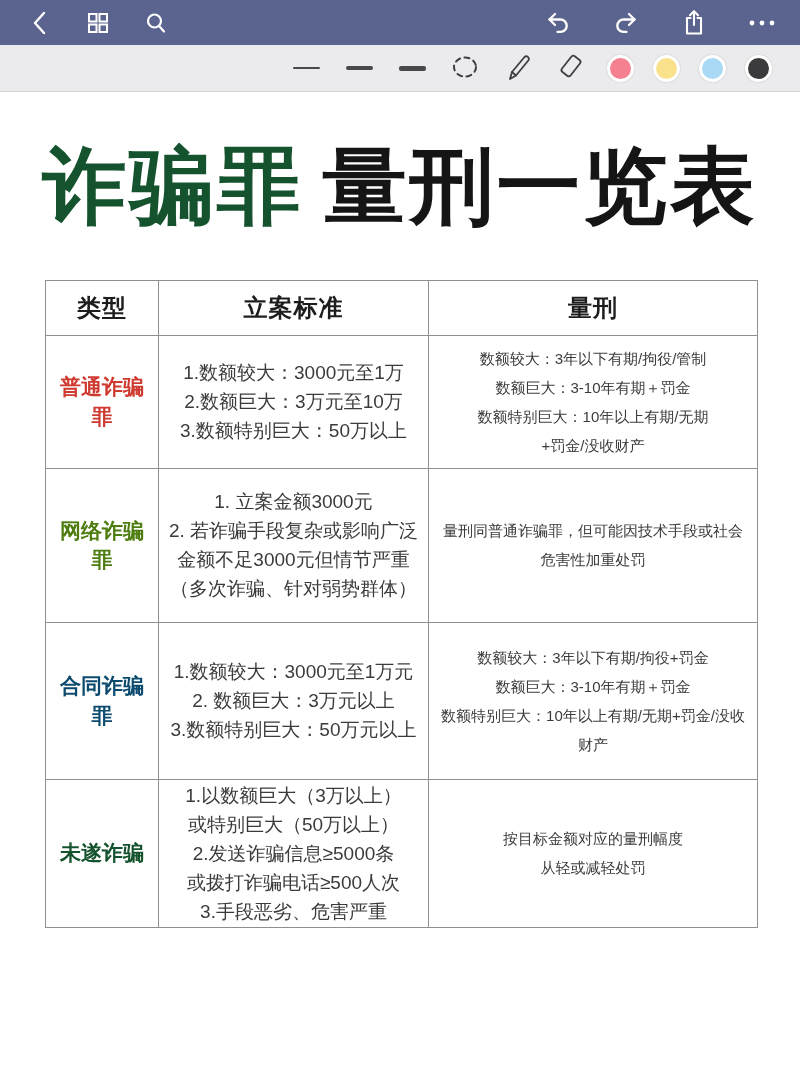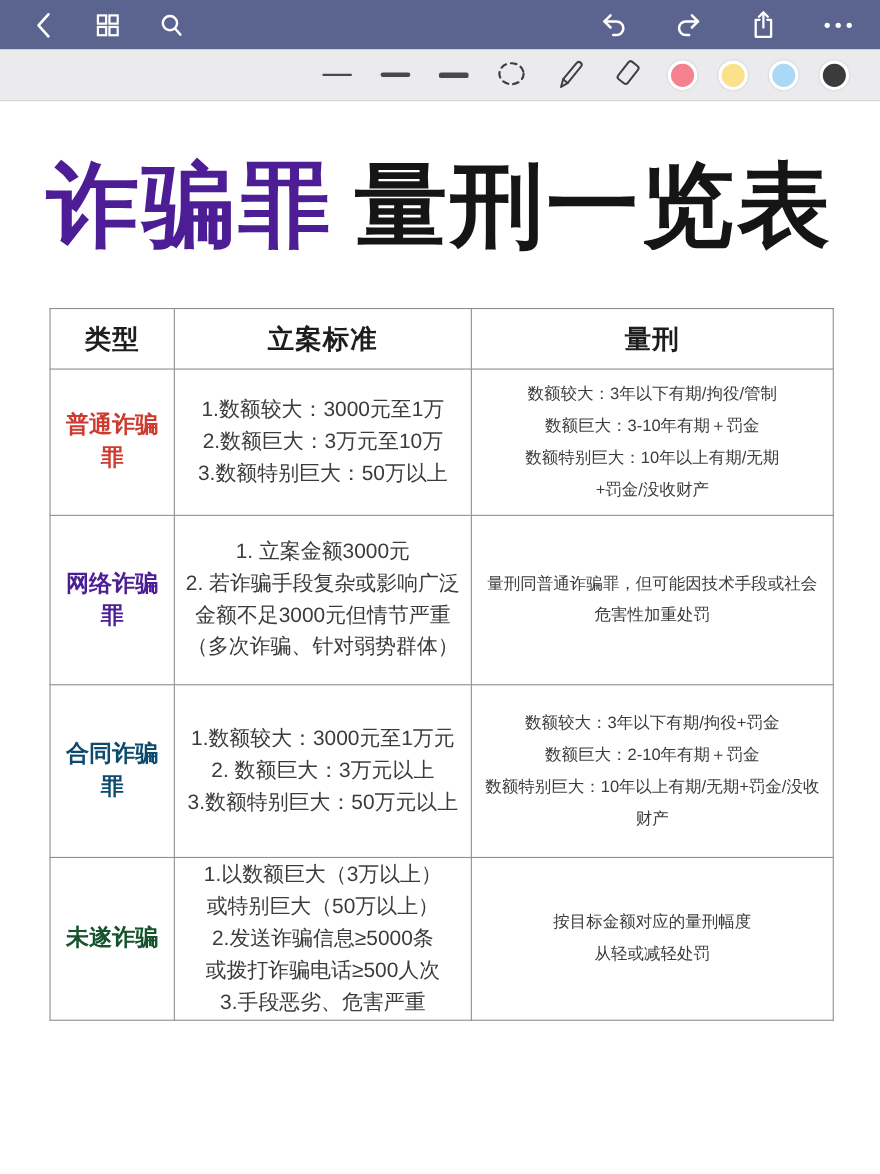--- a/index.html
+++ b/index.html
@@ -209,21 +209,21 @@
     </span>
   </button>
   <button class="swatch" style="background: rgb(245, 128, 143);"></button>
   <button class="swatch" style="background: rgb(250, 226, 140);"></button>
   <button class="swatch" style="background: rgb(169, 217, 245);"></button>
   <button class="swatch" style="background: rgb(59, 59, 61);"></button>
 </div>
 
 <main class="page">
 
-  <h1 class="doc-title"><span class="t-red" style="color: #4c1d95;">诈骗罪</span><span class="t-black">量刑一览表</span></h1>
+  <h1 class="doc-title"><span class="t-red" style="color: #14532d;">诈骗罪</span><span class="t-black">量刑一览表</span></h1>
 
   <table class="law-table">
     <colgroup>
         <col class="c1">
         <col class="c2">
         <col class="c3">
       </colgroup>
     <thead>
       <tr>
         <th>类型</th>
@@ -236,33 +236,33 @@
         <td class="cell-type" style="color: rgb(207, 58, 48);">普通诈骗罪</td>
         <td class="cell-standard">1.数额较大：3000元至1万
 2.数额巨大：3万元至10万
 3.数额特别巨大：50万以上</td>
         <td class="cell-sentencing">数额较大：3年以下有期/拘役/管制
 数额巨大：3-10年有期＋罚金
 数额特别巨大：10年以上有期/无期
 +罚金/没收财产</td>
       </tr>
       <tr class="row-2">
-        <td class="cell-type" style="color: #4c1d95;">网络诈骗罪</td>
+        <td class="cell-type" style="color: #4d7c0f;">网络诈骗罪</td>
         <td class="cell-standard">1. 立案金额3000元
 2. 若诈骗手段复杂或影响广泛金额不足3000元但情节严重
 （多次诈骗、针对弱势群体）</td>
         <td class="cell-sentencing">量刑同普通诈骗罪，但可能因技术手段或社会危害性加重处罚</td>
       </tr>
       <tr class="row-3">
         <td class="cell-type" style="color: #0c4a6e;">合同诈骗罪</td>
         <td class="cell-standard">1.数额较大：3000元至1万元
 2. 数额巨大：3万元以上
 3.数额特别巨大：50万元以上</td>
         <td class="cell-sentencing">数额较大：3年以下有期/拘役+罚金
-数额巨大：2-10年有期＋罚金
+数额巨大：3-10年有期＋罚金
 数额特别巨大：10年以上有期/无期+罚金/没收财产</td>
       </tr>
       <tr class="row-5">
         <td class="cell-type" style="color: #14532d;">未遂诈骗</td>
         <td class="cell-standard">1.以数额巨大（3万以上）
 或特别巨大（50万以上）
 2.发送诈骗信息≥5000条
 或拨打诈骗电话≥500人次
 3.手段恶劣、危害严重</td>
         <td class="cell-sentencing">按目标金额对应的量刑幅度

